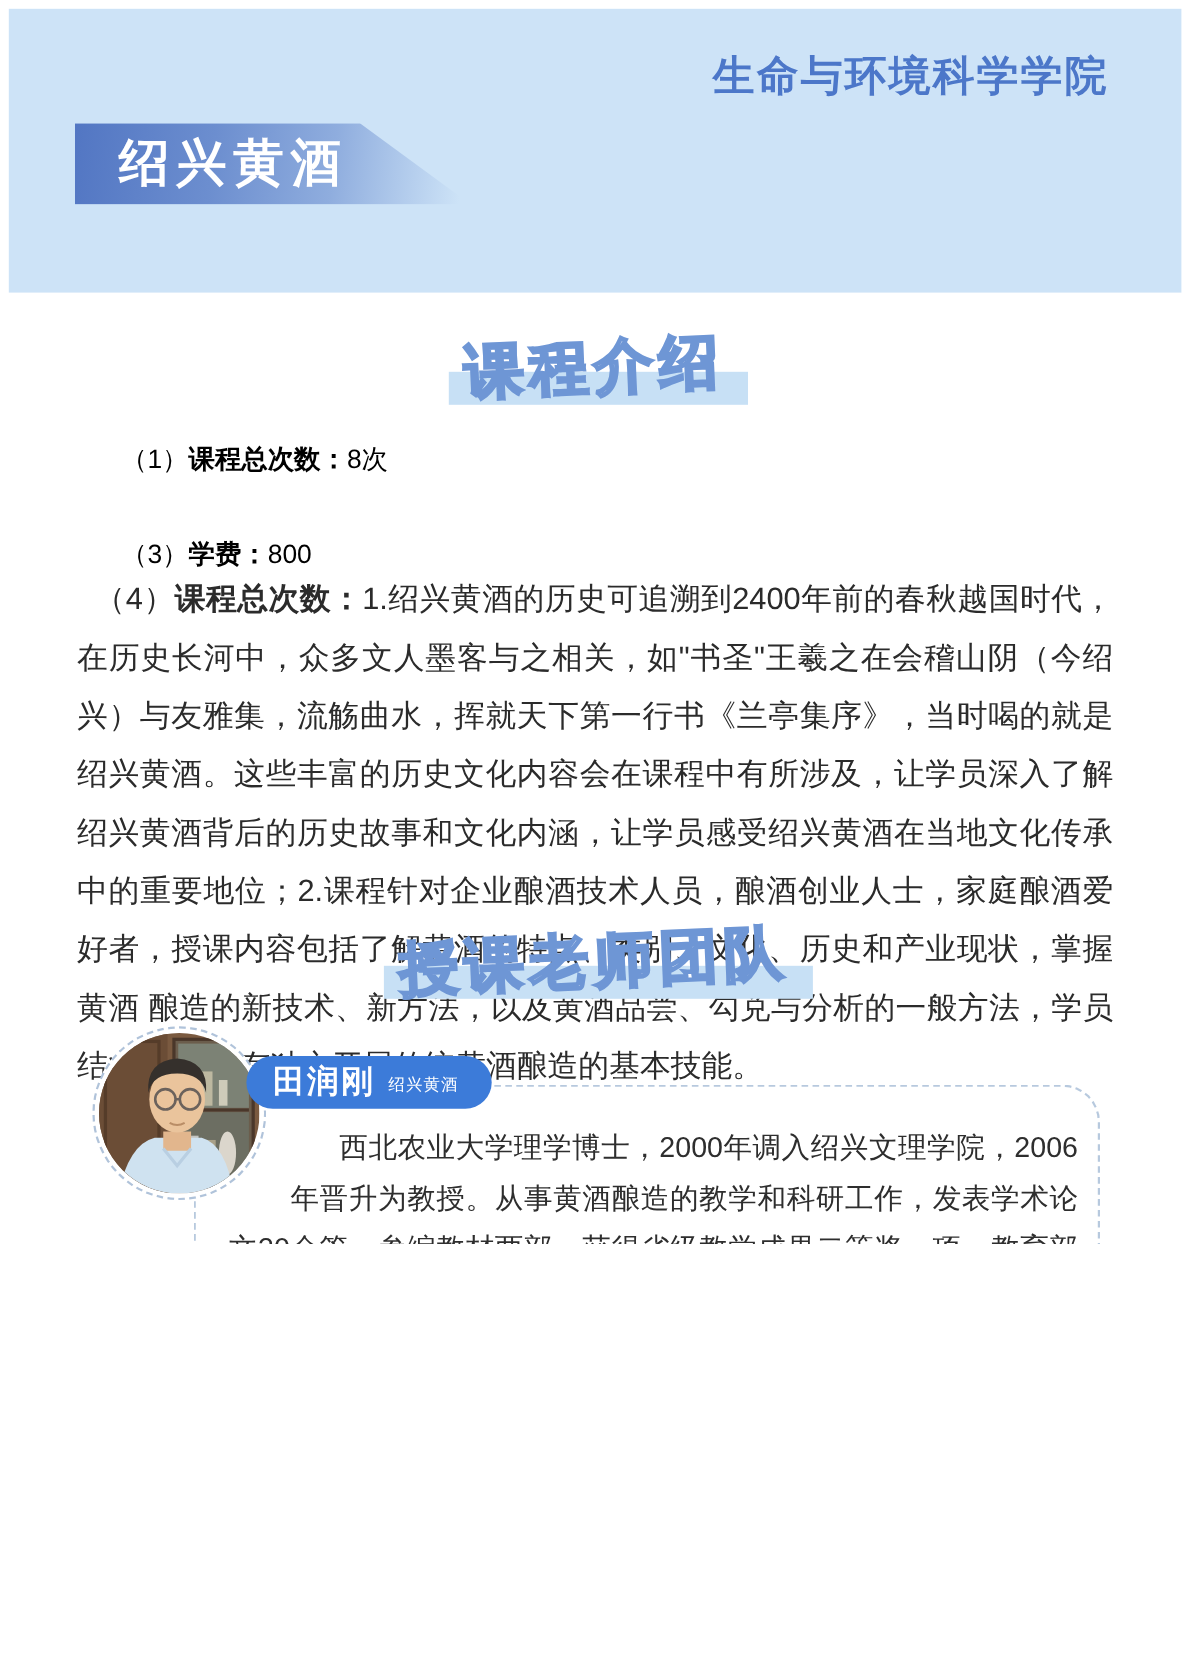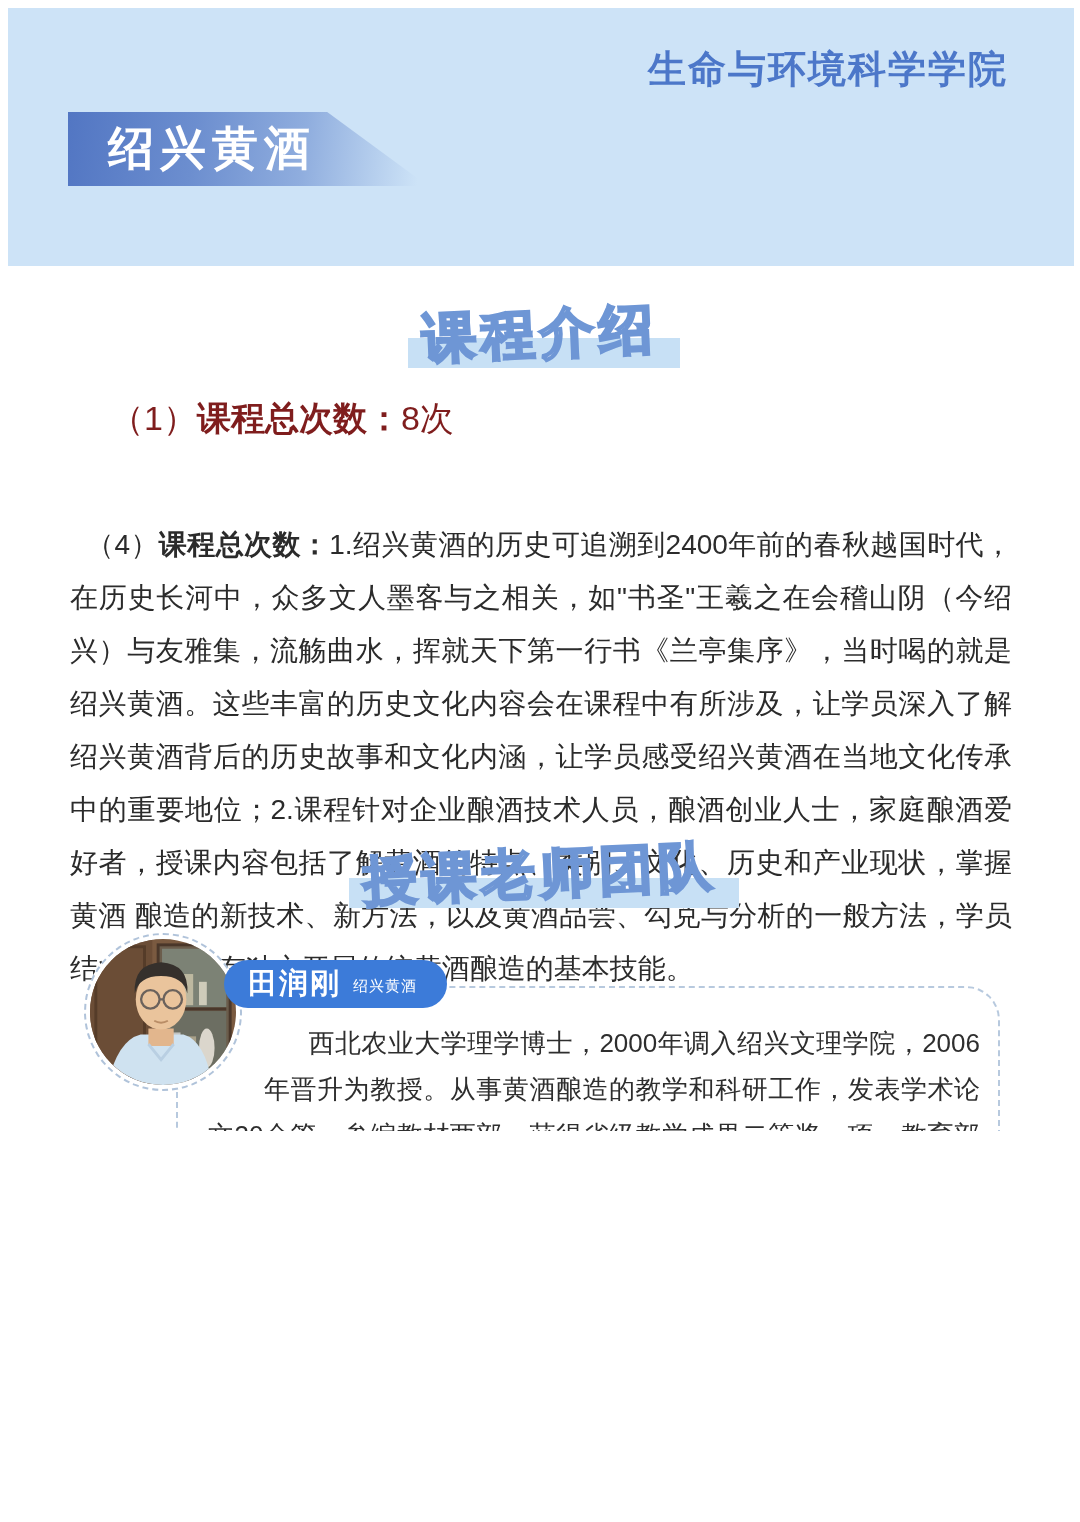--- a/index.html
+++ b/index.html
@@ -25,21 +25,21 @@
   .sec-head.h1{top:298px;}
   .sec-head.h2{top:838px;}
   .hwrap{position:relative;padding:0 6px;}
   .hbg{position:absolute;left:-8px;right:-16px;top:40px;height:30px;background:#c7e0f5;}
   .htxt{
     position:relative;display:inline-block;font-size:54px;font-weight:800;color:#ffffff;
     -webkit-text-stroke:2.5px #6e96d5;letter-spacing:5px;transform:rotate(-2.5deg);
     text-shadow:0 0 1px #6e96d5;
   }
   
-  .item{position:absolute;left:110px;font-size:34px;line-height:36px;color:#7f1d1d;}
+  .item{position:absolute;left:110px;font-size:24px;line-height:36px;color:#000000;}
   .item b{font-weight:bold;}
   .i1{top:400px;} .i2{top:444px;} .i3{top:487px;}
   .para{
     position:absolute;left:70px;top:518px;width:942px;font-size:28px;line-height:53px;
     color:#2b2b2b;text-align:justify;text-indent:16px;
   }
   .para b{font-weight:bold;}
   
   .tbox{
     position:absolute;left:176px;top:986px;width:820px;height:202px;
@@ -86,20 +86,21 @@
   </div>
 
   <div class="sec-head h1">
     <div class="hwrap">
       <div class="hbg"></div>
       <span class="htxt">课程介绍</span>
     </div>
   </div>
 
   <div class="item i1"><span>（1）</span><b>课程总次数：</b><span>8次</span></div>
+  <div class="item i3"><span>（3）</span><b>学费：</b><span>800</span></div>
 
   <div class="para">
     <span>（4）</span><b>课程总次数：</b><span>1.绍兴黄酒的历史可追溯到2400年前的春秋越国时代，在历史长河中，众多文人墨客与之相关，如"书圣"王羲之在会稽山阴（今绍兴）与友雅集，流觞曲水，挥就天下第一行书《兰亭集序》，当时喝的就是绍兴黄酒。这些丰富的历史文化内容会在课程中有所涉及，让学员深入了解绍兴黄酒背后的历史故事和文化内涵，让学员感受绍兴黄酒在当地文化传承中的重要地位；2.课程针对企业酿酒技术人员，酿酒创业人士，家庭酿酒爱好者，授课内容包括了解黄酒的特点、类别、文化、历史和产业现状，掌握黄酒 酿造的新技术、新方法，以及黄酒品尝、勾兑与分析的一般方法，学员结业后 应具有独立开展传统黄酒酿造的基本技能。</span>
   </div>
 
   <div class="sec-head h2">
     <div class="hwrap">
       <div class="hbg"></div>
       <span class="htxt">授课老师团队</span>
     </div>

